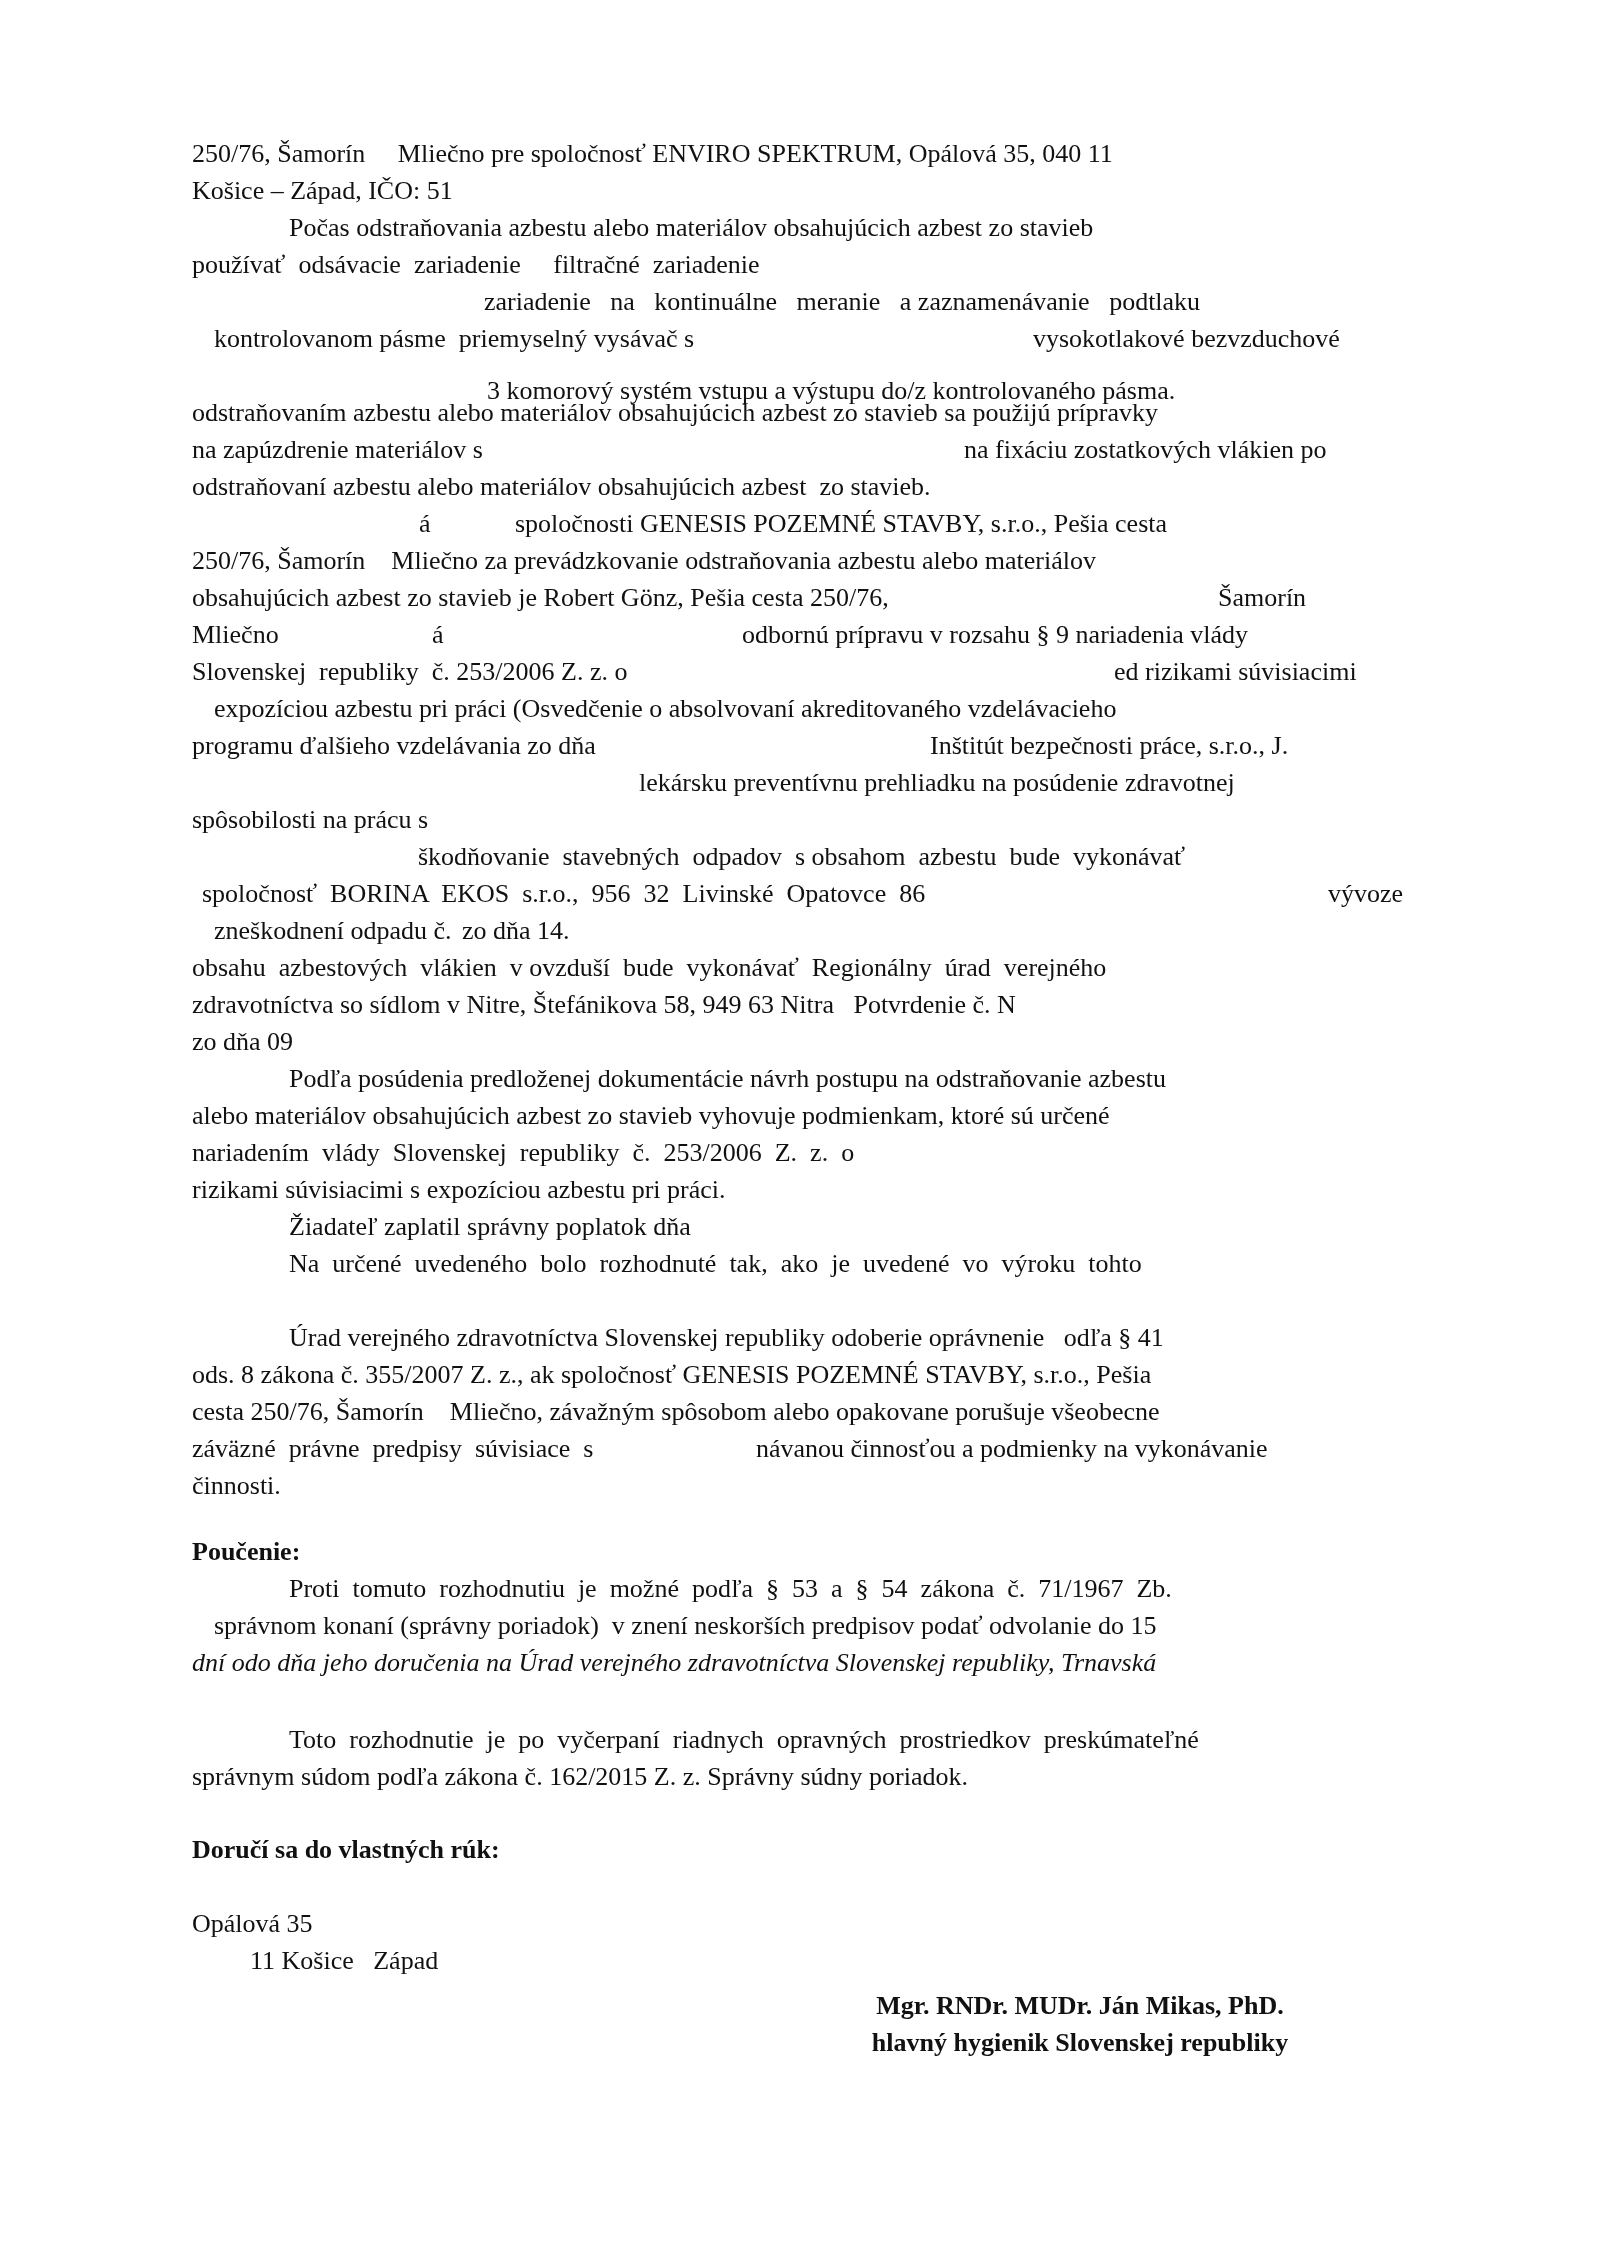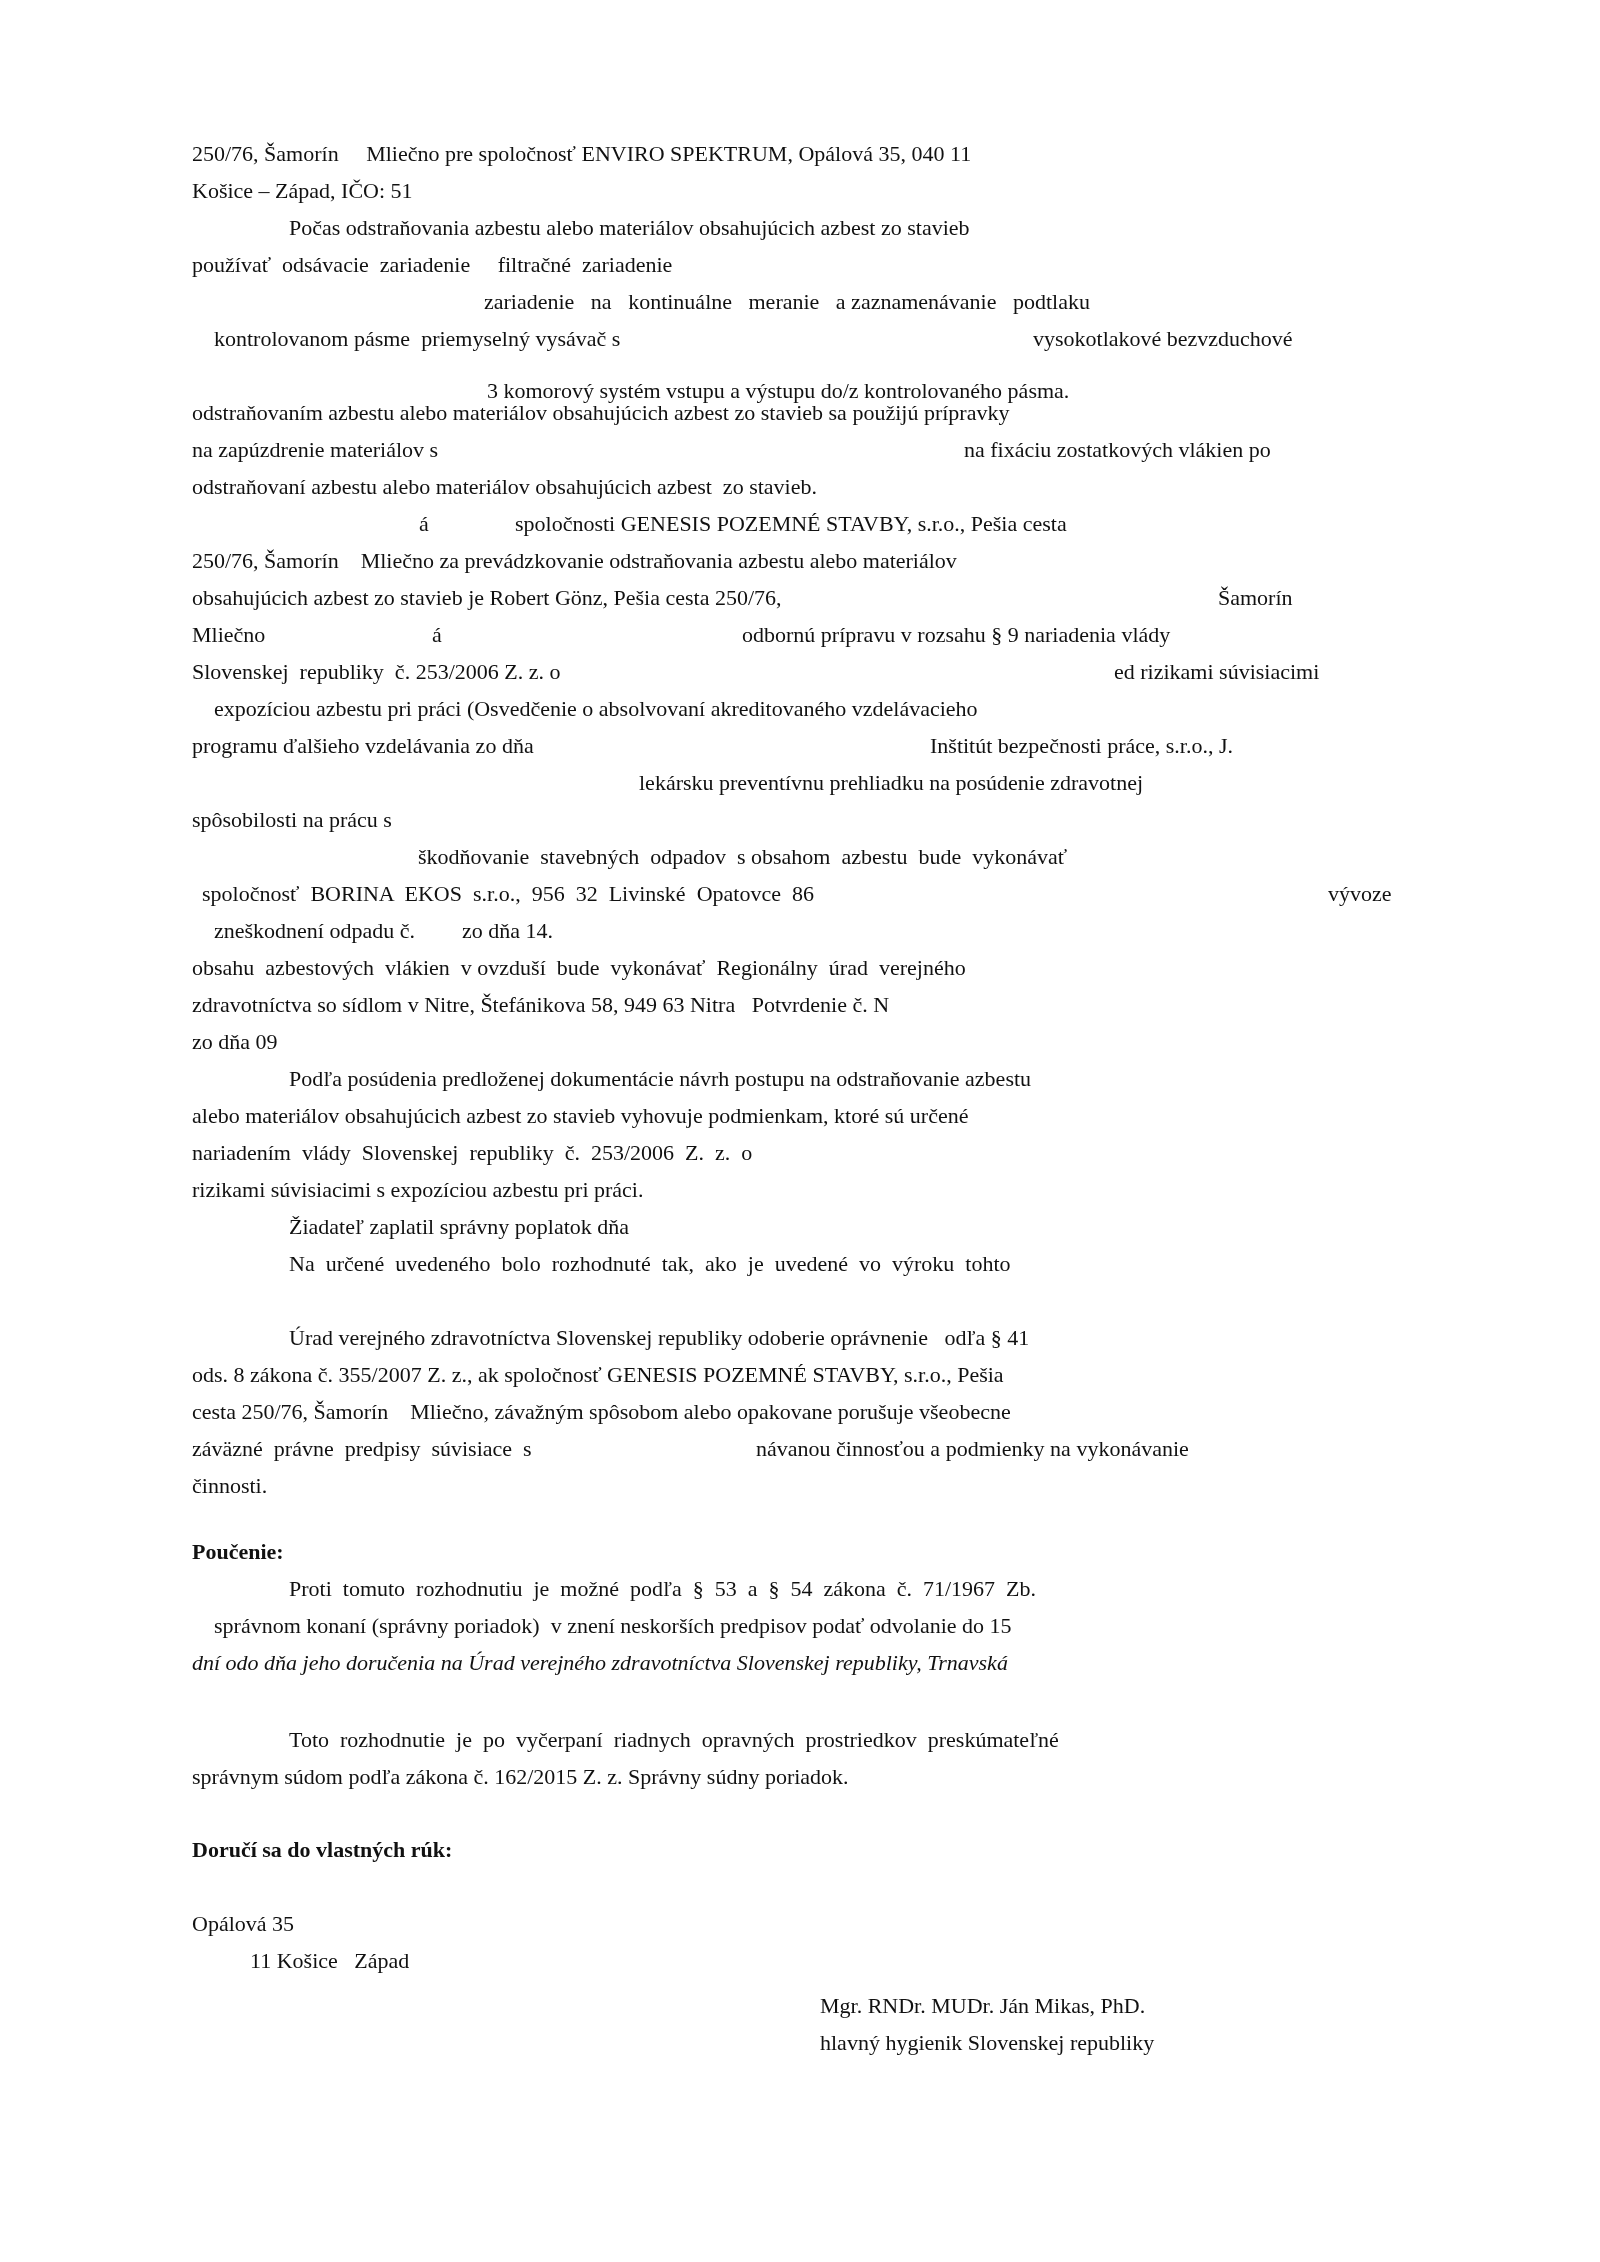--- a/index.html
+++ b/index.html
@@ -1,30 +1,30 @@
 <!DOCTYPE html>
 <html><head>
   <meta charset="utf-8">
   <style>
     html, body { margin: 0; padding: 0; background: #ffffff; }
     body { width: 1600px; height: 2262px; position: relative; overflow: hidden; }
     .page { position: absolute; left: 0; top: 0; width: 1600px; height: 2262px; background: #ffffff; }
     .ln {
       position: absolute;
       font-family: "Liberation Serif", "DejaVu Serif", serif;
-      font-size: 22px;
+      font-size: 26px;
       line-height: 32px;
       color: #111111;
       white-space: pre;
       transform-origin: 0 0;
     }
     .j { display: flex; justify-content: space-between; white-space: normal; }
     .j span { white-space: pre; }
     .bold { font-weight: bold; }
-    .sig { text-align: left; width: 520px; }
+    .sig { text-align: center; width: 520px; font-weight: bold; }
   </style>
 </head>
 <body>
 
 <div class="page">
 
   <div class="ln j" style="left:192px;top:138px;width:1228px;">
     <span>250/76, Šamorín     Mliečno pre spoločnosť ENVIRO SPEKTRUM, Opálová 35, 040 11</span>
   </div>
   <div class="ln" style="left:192px;top:175px;">Košice – Západ, IČO: 51</div>

